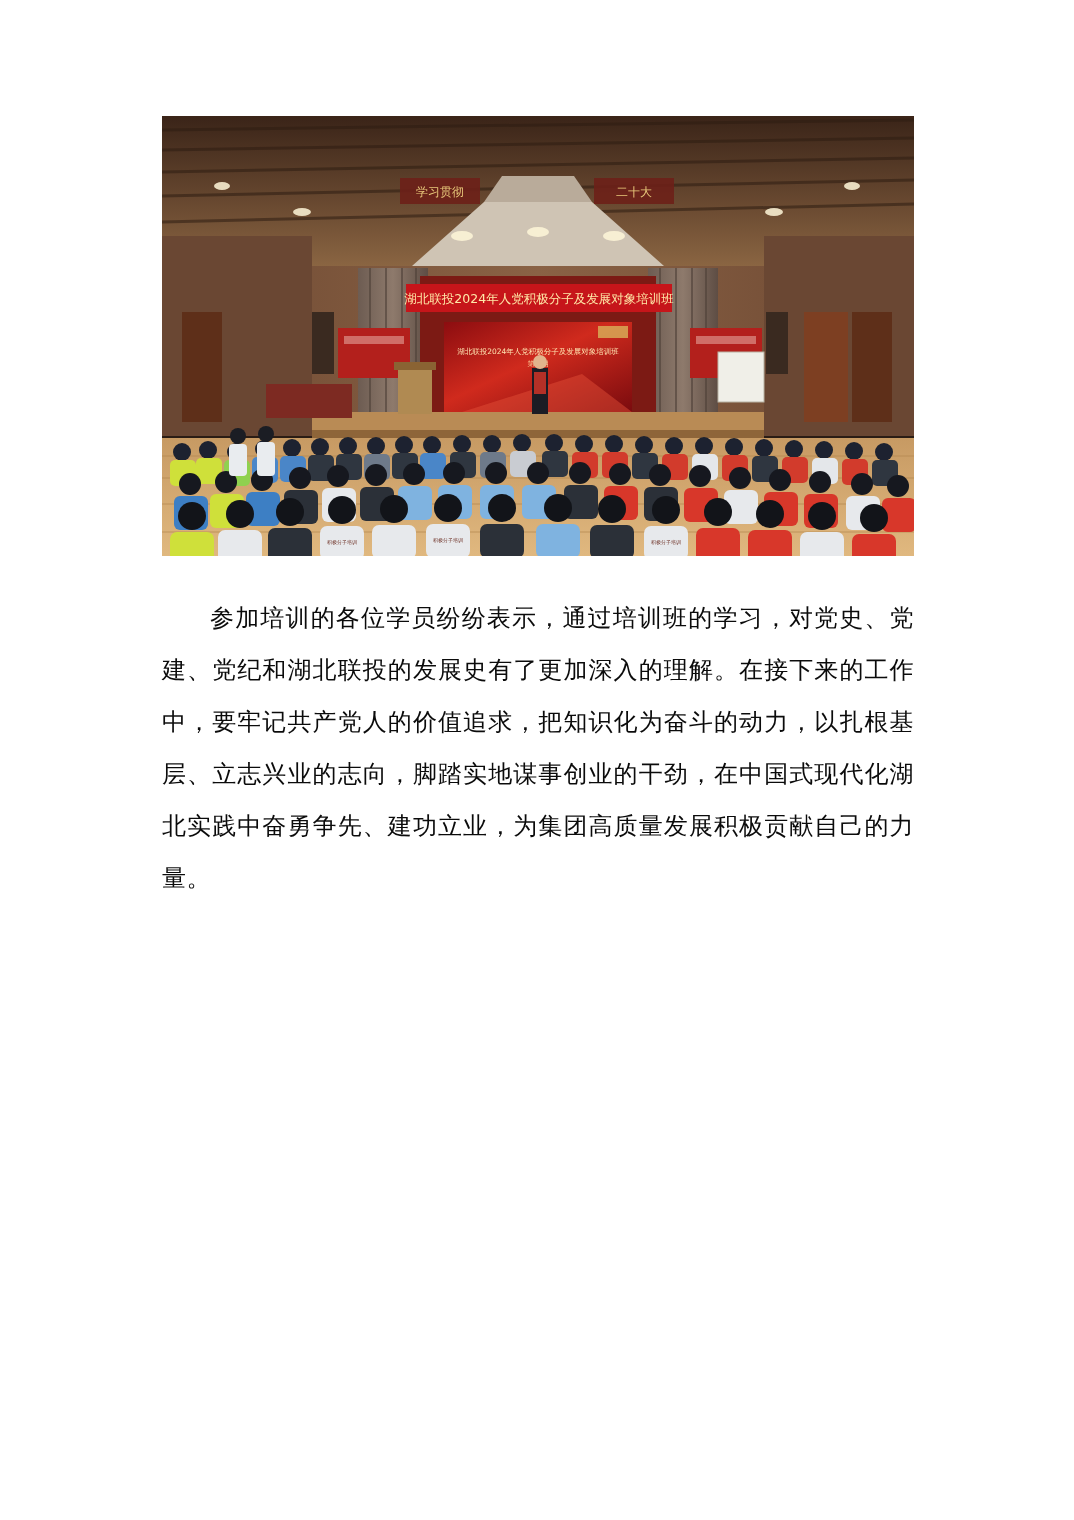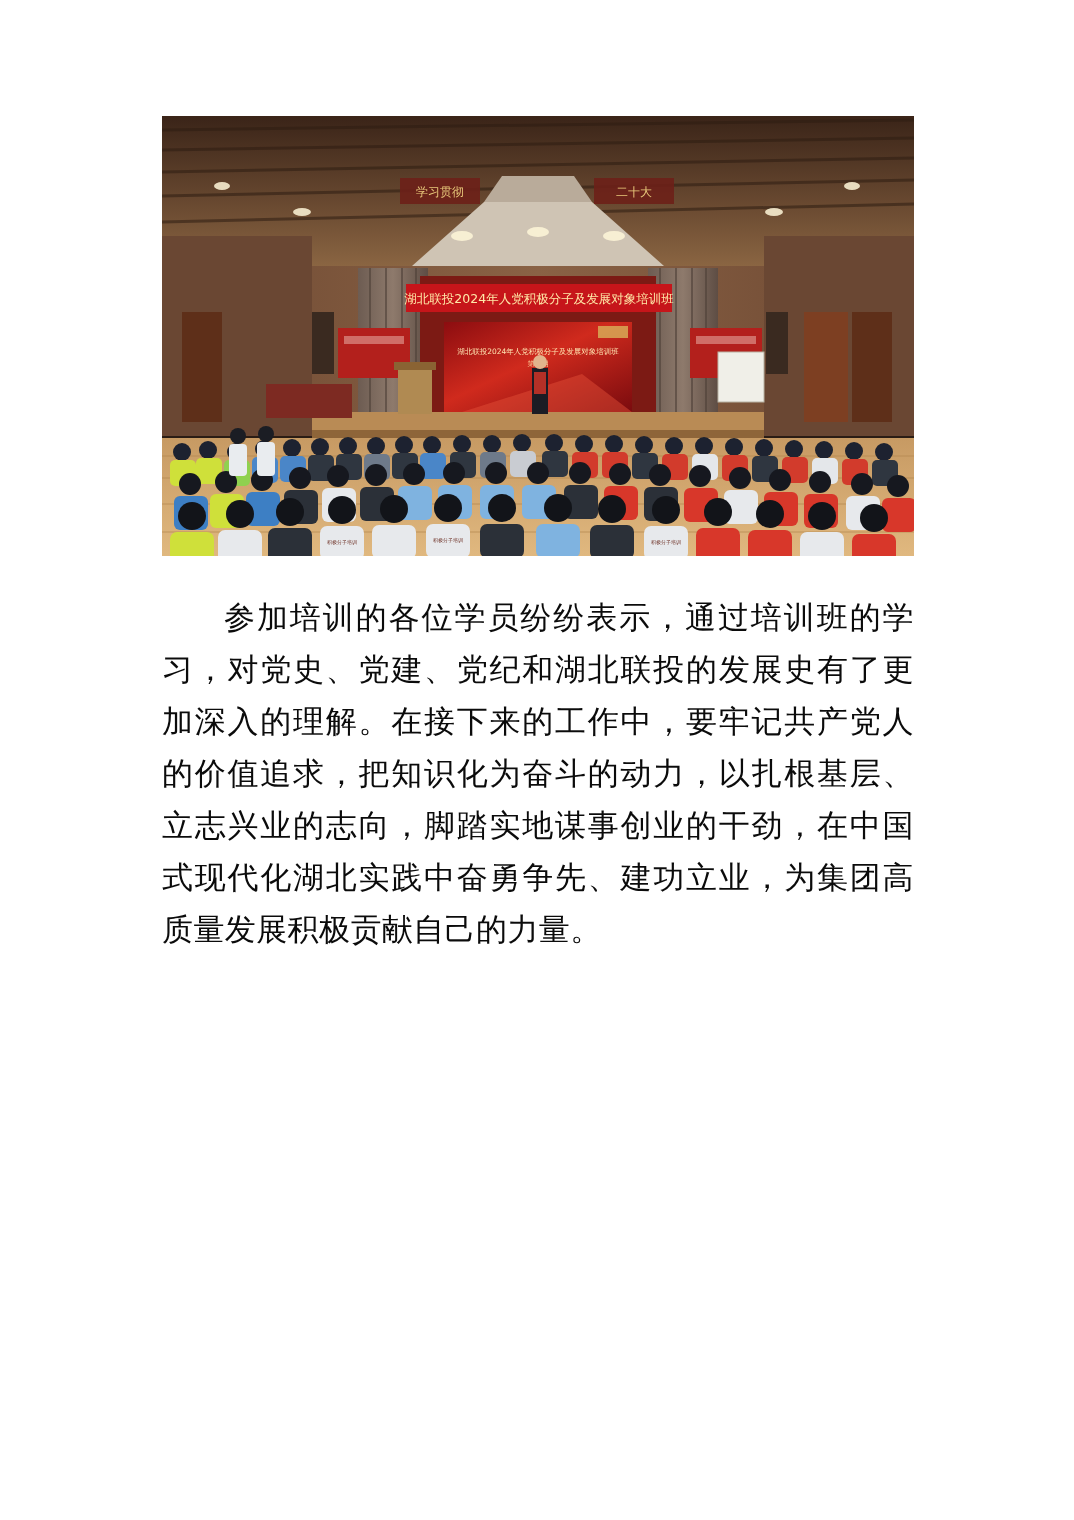--- a/index.html
+++ b/index.html
@@ -29,21 +29,21 @@
     width: 752px;
     height: 440px;
     overflow: hidden;
     background: #2b1d15;
   }
   .photo svg { display: block; width: 100%; height: 100%; }
 
   
   .body-text {
     margin-top: 36px;
-    font-size: 31px;
+    font-size: 24px;
     line-height: 52px;
     color: #0b0b0b;
     text-align: justify;
     text-justify: inter-ideograph;
     letter-spacing: 0.4px;
     text-indent: 2em;
     font-family: Liberation Sans, sans-serif;
   }
 
   

